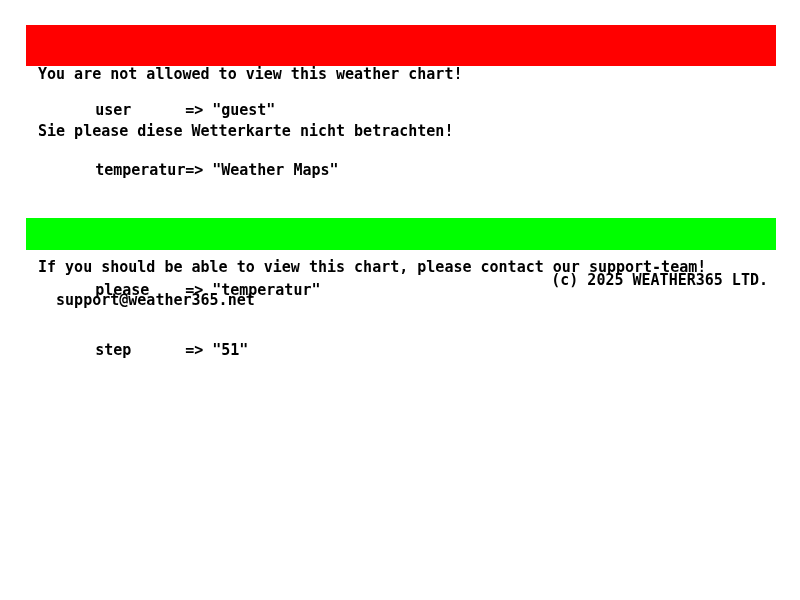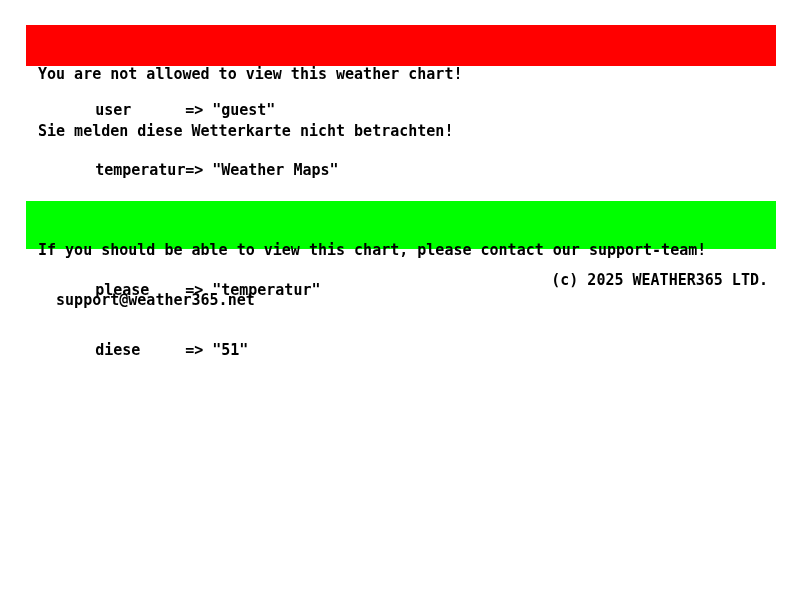--- a/index.html
+++ b/index.html
@@ -26,22 +26,22 @@
     font-size: 15px;
     line-height: 19px;
     white-space: pre;
   }
   .banner-error {
     top: 25px;
     height: 41px;
     background: var(--error-bg);
   }
   .banner-info {
-    top: 201px;
-    height: 48px;
+    top: 218px;
+    height: 32px;
     background: var(--info-bg);
   }
   .details {
     position: absolute;
     left: 38px;
     top: 80px;
     font-size: 15px;
     line-height: 20px;
   }
   .kv-row { white-space: pre; }
@@ -57,38 +57,38 @@
     white-space: pre;
   }
   .footer-email { margin-left: 12px; }
   .footer-copyright { float: right; margin-right: 8px; }
 </style>
 </head>
 <body>
 
 <div class="banner banner-error">
   <div>You are not allowed to view this weather chart!</div>
-  <div>Sie melden diese Wetterkarte nicht betrachten!</div>
+  <div>Sie please diese Wetterkarte nicht betrachten!</div>
 </div>
 
 <div class="details">
   <div class="kv-row">
     <span class="kv-key">user</span><span class="kv-arrow">=&gt;</span><span class="kv-value">"guest"</span>
   </div>
   <div class="kv-row">
     <span class="kv-key">temperatur</span><span class="kv-arrow">=&gt;</span><span class="kv-value">"Weather Maps"</span>
   </div>
   <div class="kv-row">
     <span class="kv-key">map</span><span class="kv-arrow">=&gt;</span><span class="kv-value">"0008"</span>
   </div>
   <div class="kv-row">
     <span class="kv-key">please</span><span class="kv-arrow">=&gt;</span><span class="kv-value">"temperatur"</span>
   </div>
   <div class="kv-row">
-    <span class="kv-key">diese</span><span class="kv-arrow">=&gt;</span><span class="kv-value">"51"</span>
+    <span class="kv-key">step</span><span class="kv-arrow">=&gt;</span><span class="kv-value">"51"</span>
   </div>
 </div>
 
 <div class="banner banner-info">
   <div>If you should be able to view this chart, please contact our support-team!</div>
 </div>
 
 <div class="footer">
   <span class="footer-copyright">(c) 2025 WEATHER365 LTD.</span>
   <span class="footer-email">support@weather365.net</span>

